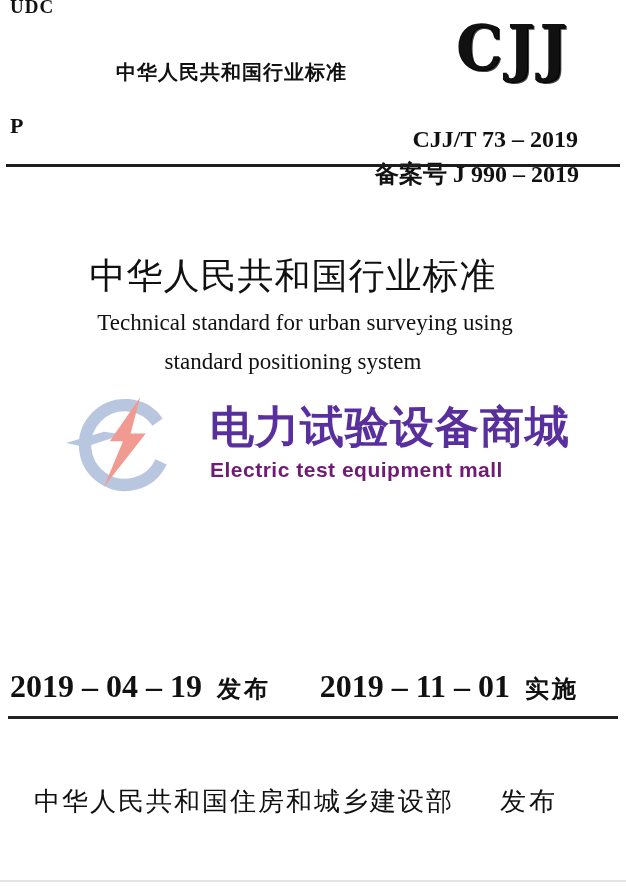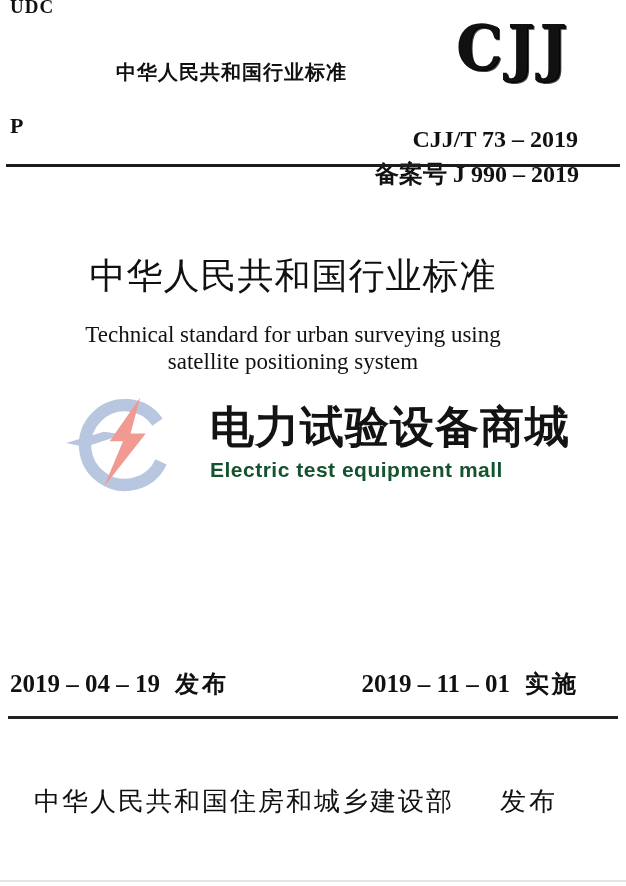--- a/index.html
+++ b/index.html
@@ -60,49 +60,49 @@
     font-size: 36px; font-weight: 500;
     letter-spacing: 1px;
     white-space: nowrap;
   }
   .title-en {
     left: 0; width: 586px;
     text-align: center;
     font-size: 23px; font-weight: 500;
     white-space: nowrap;
   }
-  .title-en.line1 { top: 322px; }
+  .title-en.line1 { top: 310px; margin-left: 12px; }
   .title-en.line2 { top: 349px; }
 
   .watermark { left: 50px; top: 386px; width: 540px; height: 118px; }
   .wm-logo { position: absolute; left: 14px; top: 2px; width: 118px; height: 114px; opacity: 0.8; }
   .wm-cn {
     position: absolute; left: 160px; top: 12px;
     font-size: 44px; font-weight: bold;
     letter-spacing: 1px;
-    color: #000000;
+    color: #4c1d95;
     font-family: "Liberation Sans", "DejaVu Sans", sans-serif;
     white-space: nowrap;
     opacity: 0.92;
   }
   .wm-en {
     position: absolute; left: 160px; top: 72px;
     font-size: 21px; font-weight: bold;
     letter-spacing: 0.5px;
-    color: #14532d;
+    color: #701a75;
     font-family: "Liberation Sans", "DejaVu Sans", sans-serif;
     white-space: nowrap;
   }
 
   .dates-row { left: 0; right: 0; top: 668px; height: 30px; }
   .date-group { position: absolute; display: flex; align-items: baseline; white-space: nowrap; }
   .date-group.left { left: 10px; }
   .date-group.right { right: 47px; justify-content: center; }
   .date-num {
-    font-size: 25px; font-weight: bold;
+    font-size: 32px; font-weight: bold;
     font-family: "Liberation Serif", "DejaVu Serif", serif;
   }
   .date-label {
     font-size: 24px; font-weight: bold;
     margin-left: 15px; letter-spacing: 3px;
     font-family: "Liberation Sans", "DejaVu Sans", sans-serif;
   }
   .rule-2 {
     left: 8px; right: 8px; top: 716px;
     height: 3px; background: #222;
@@ -139,21 +139,21 @@
 
 <div class="abs p-code">P</div>
 
 <div class="abs record-number">备案号 J 990 – 2019</div>
 
 <div class="abs rule-1"></div>
 
 <div class="abs title-cn">中华人民共和国行业标准</div>
 
 <div class="abs title-en line1">Technical standard for urban surveying using</div>
-<div class="abs title-en line2">satellite positioning system</div>
+<div class="abs title-en line2">standard positioning system</div>
 
 <div class="abs watermark">
   <svg class="wm-logo" viewBox="0 0 120 120">
     <path d="M 96.4 35.9 A 42 42 0 1 0 100.1 77.7" fill="none" stroke-width="13" stroke-linecap="butt" stroke="#a7b8d8"></path>
     <polygon points="0,58 40,46 60,49 20,62" fill="#a7b8d8"></polygon>
     <polygon points="78,10 46,56 60,56 40,104 84,48 68,48" fill="#ee8176"></polygon>
   </svg>
   <div class="wm-cn">电力试验设备商城</div>
   <div class="wm-en">Electric test equipment mall</div>
 </div>

